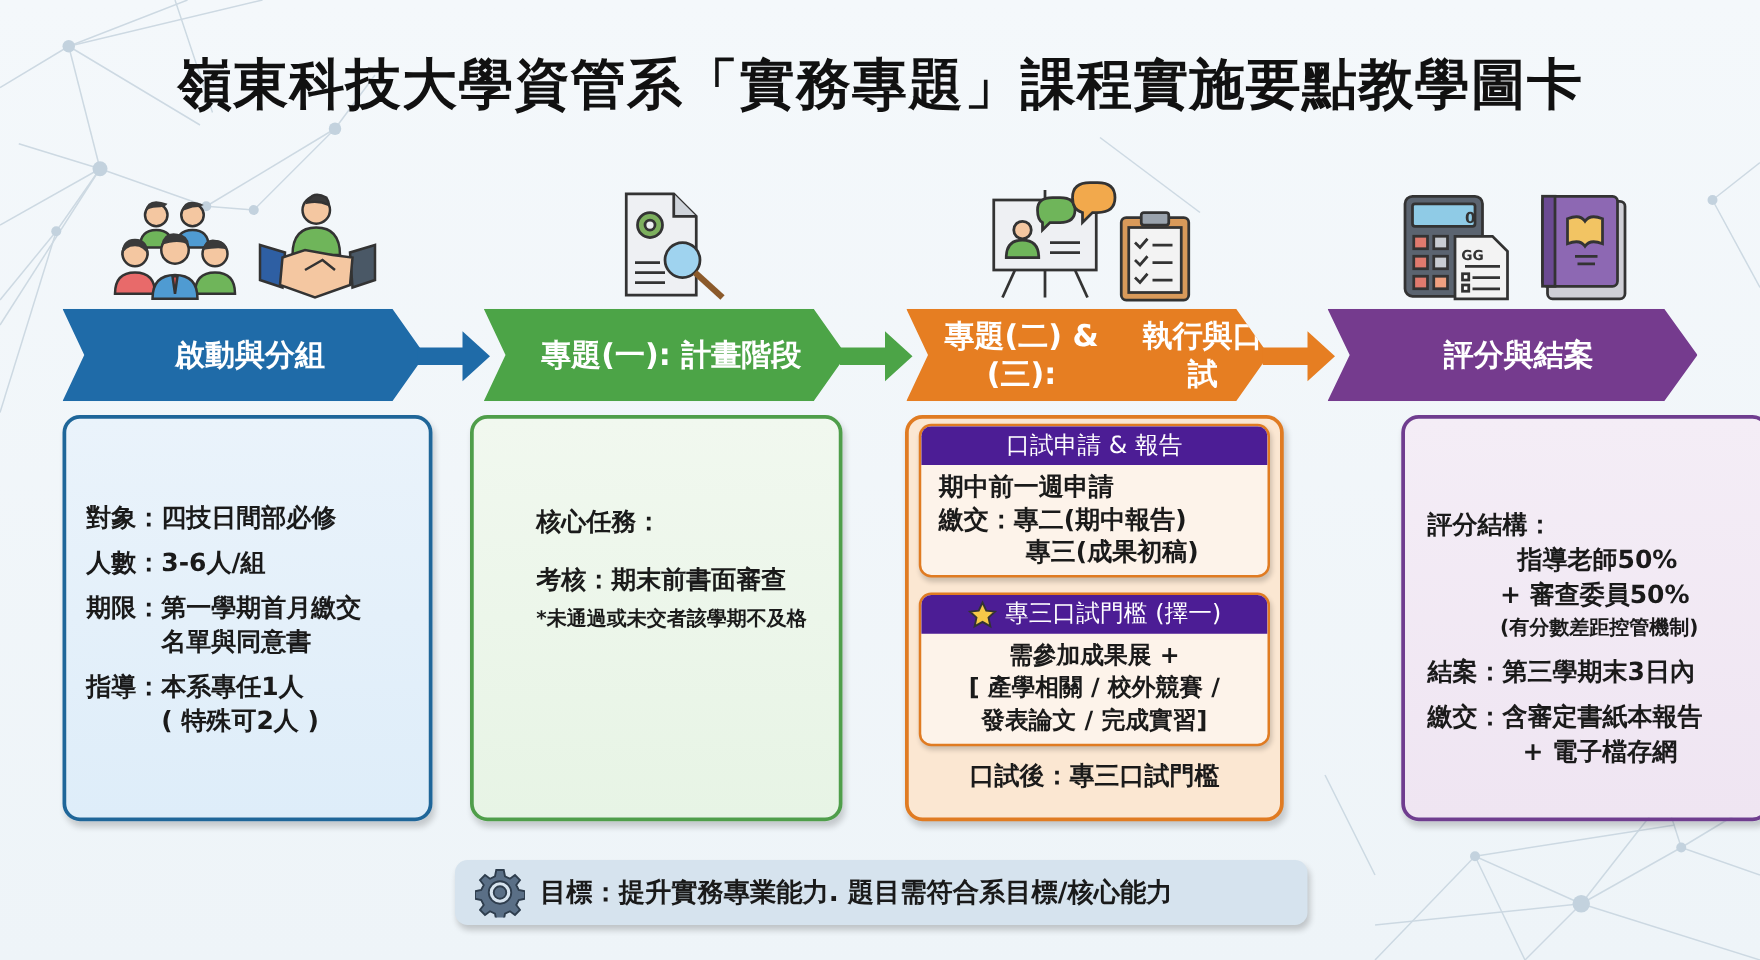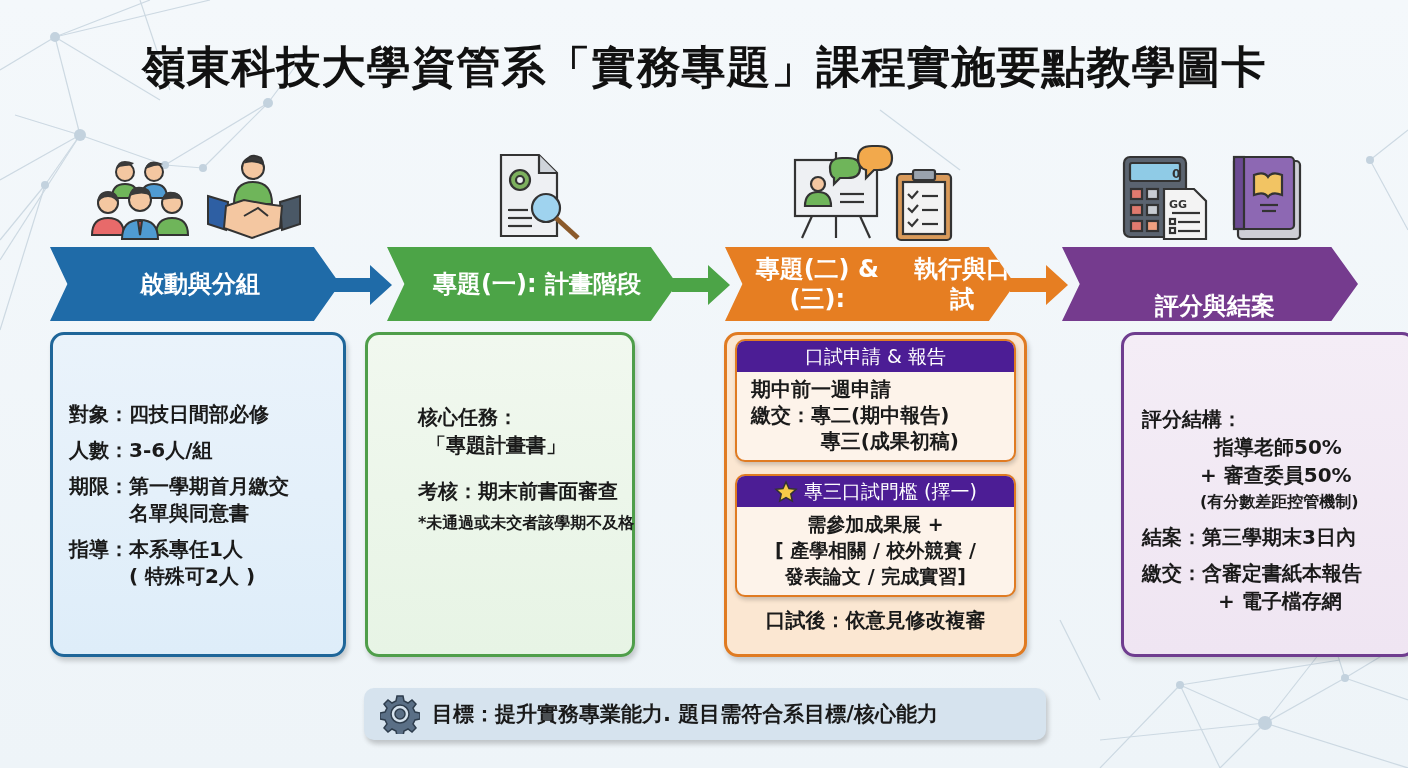--- a/index.html
+++ b/index.html
@@ -28,21 +28,21 @@
   }
   .banner span { padding-left: 10px; }
   .connector { position: absolute; top: 264px; z-index: 2; }
 
   .box {
     position: absolute; top: 332px; height: 325px; z-index: 2;
     border-radius: 14px; border: 3px solid; box-shadow: 2px 4px 5px rgba(0,0,0,0.18);
     padding: 0 14px; font-weight: bold;
   }
   .box-blue { left: 50px; width: 296px; border-color: #1f6699; background: linear-gradient(180deg,#eaf3fb,#deedf9); }
-  .box-green { left: 365px; width: 270px; border-color: #4f9e4a; background: linear-gradient(180deg,#f1f8ef,#e7f4e5); padding-left: 48px; }
+  .box-green { left: 376px; width: 298px; border-color: #4f9e4a; background: linear-gradient(180deg,#f1f8ef,#e7f4e5); padding-left: 48px; }
   .box-orange { left: 724px; width: 303px; border-color: #e07b22; background: #fbe7d2; padding: 0; }
   .box-purple { left: 1121px; width: 295px; border-color: #6f3d8f; background: linear-gradient(180deg,#f4edf6,#efe5f2); }
 
   .kv { display: flex; font-size: 20px; line-height: 27px; margin-bottom: 9px; }
   .kv .k { white-space: nowrap; }
   .kv .v { white-space: pre; }
 
   .blue-body { padding-top: 66px; padding-left: 2px; }
   .green-body { padding-top: 68px; padding-left: 2px; }
   .g-line { font-size: 20px; line-height: 28px; white-space: pre; }
@@ -263,21 +263,21 @@
 </svg>
 
 <div class="banner" style="left:725px;width:290px;background:#e67e22;">
   <span>專題(二) &amp; (三):</span>
   <span>執行與口試</span>
 </div>
 <svg class="connector" style="left:1010px;" width="60" height="42" viewBox="0 0 60 42">
   <path d="M0 14 h36 v-13 l22 20 l-22 20 v-13 h-36z" fill="#e67e22"></path>
 </svg>
 
-<div class="banner" style="left:1062px;width:296px;background:#753b8e;align-items:flex-end;">
+<div class="banner" style="left:1062px;width:296px;background:#753b8e;">
   <span>評分與結案</span>
 </div>
 
 <div class="box box-blue">
   <div class="blue-body">
     <div class="kv">
       <span class="k">對象：</span>
       <span class="v">四技日間部必修</span>
     </div>
     <div class="kv">
@@ -293,21 +293,20 @@
       <span class="k">指導：</span>
       <span class="v">本系專任1人
 ( 特殊可2人 )</span>
     </div>
   </div>
 </div>
 
 <div class="box box-green">
   <div class="green-body">
     <div class="g-line">核心任務：</div>
-    <div class="g-line" style="padding-left:8px;">「專題計畫書」</div>
     <div class="g-line" style="margin-top:18px;">考核：期末前書面審查</div>
     <div class="g-small" style="margin-top:6px;">*未通過或未交者該學期不及格</div>
   </div>
 </div>
 
 <div class="box box-orange">
   <div class="sub" style="margin-top:4px;">
     <div class="sub-head">口試申請 &amp; 報告</div>
     <div class="sub-body" style="font-size:20px;line-height:26px;">期中前一週申請
 繳交：專二(期中報告)
@@ -317,21 +316,21 @@
     <div class="sub-head">
       <svg width="24" height="24" viewBox="0 0 24 24">
         <path d="M12 2 l3 6.5 l7 .8 l-5.2 4.8 l1.5 7 l-6.3-3.6 l-6.3 3.6 l1.5-7 l-5.2-4.8 l7-.8z" fill="#f7c948" stroke="#333" stroke-width="1.5"></path>
       </svg>
       <span>專三口試門檻 (擇一)</span>
     </div>
     <div class="sub-body center">需參加成果展 +
 [ 產學相關 / 校外競賽 /
 發表論文 / 完成實習]</div>
   </div>
-  <div class="after">口試後：依意見修改複審</div>
+  <div class="after">口試後：專三口試門檻</div>
 </div>
 
 <div class="box box-purple">
   <div class="purple-body">
     <div class="p-line">評分結構：</div>
     <div class="p-line" style="padding-left:72px;">指導老師50%</div>
     <div class="p-line" style="padding-left:58px;">+ 審查委員50%</div>
     <div class="p-small" style="padding-left:58px;">(有分數差距控管機制)</div>
     <div class="p-line" style="margin-top:8px;">結案：第三學期末3日內</div>
     <div class="p-line" style="margin-top:8px;">繳交：含審定書紙本報告</div>

